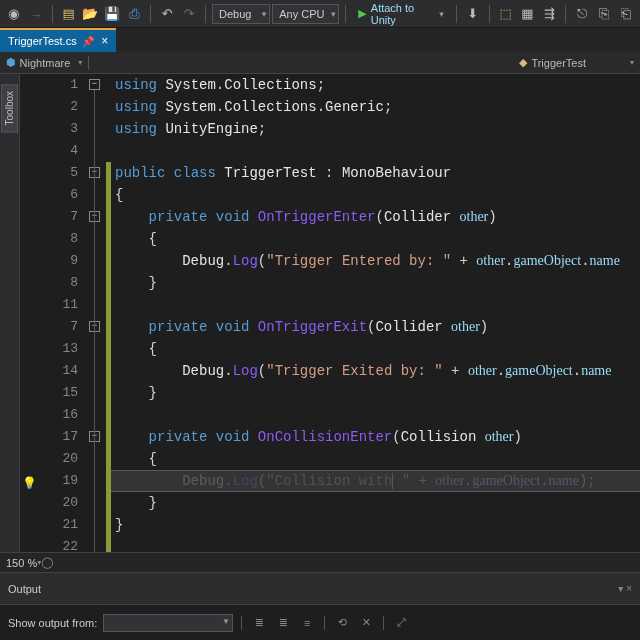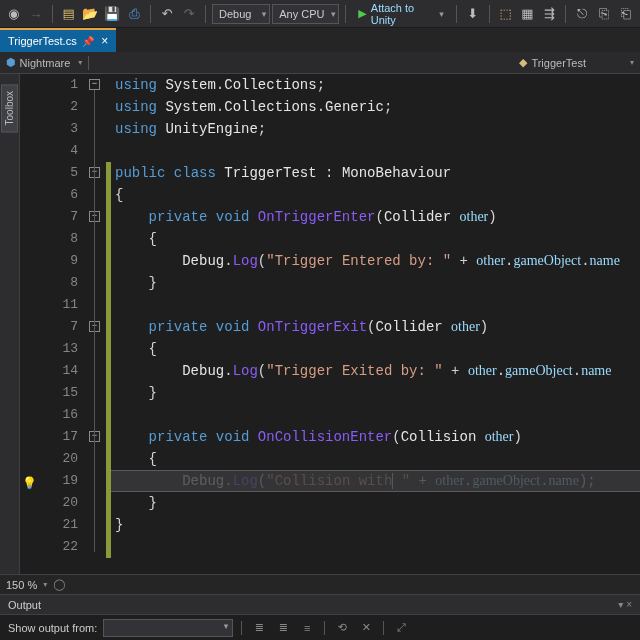--- a/index.html
+++ b/index.html
@@ -206,37 +206,36 @@
   vertical-align: middle;
 }
 
 .zoom-bar {
   height: 20px;
   background: #252526;
   border-top: 1px solid #3f3f46;
   display: flex;
   align-items: center;
   padding: 0 6px;
-  gap: 6px;
   font-size: 11px;
   color: #ccc;
 }
 .zoom-bar .dd { font-size: 8px; color: #888; }
 .output-header {
-  height: 20px;
+  height: 32px;
   background: #2d2d30;
   border-top: 1px solid #3f3f46;
   color: #ccc;
   font-size: 11px;
   padding: 3px 8px;
   display: flex; align-items: center;
 }
 .output-header .pin-icon { margin-left: auto; font-size: 10px; color: #888; cursor: pointer;}
 .output-body {
-  height: 26px;
+  height: 36px;
   background: #1e1e1e;
   border-top: 1px solid #3f3f46;
   display: flex;
   align-items: center;
   padding: 0 8px;
   gap: 6px;
   font-size: 11px;
   color: #ccc;
 }
 .output-body .select {

